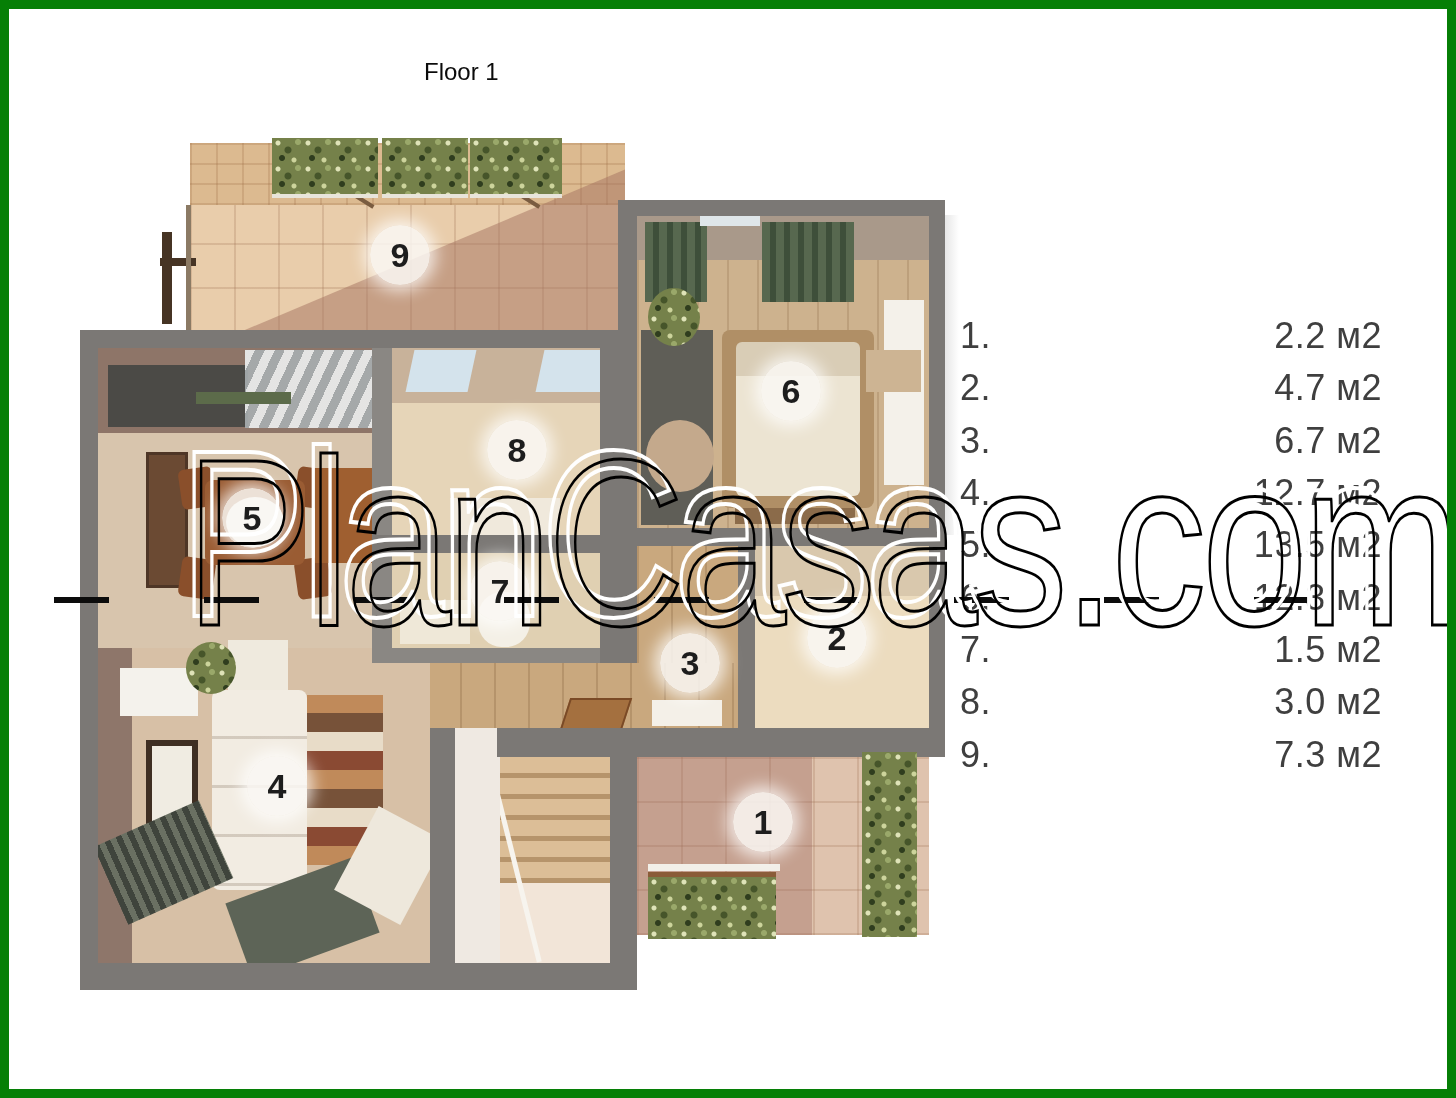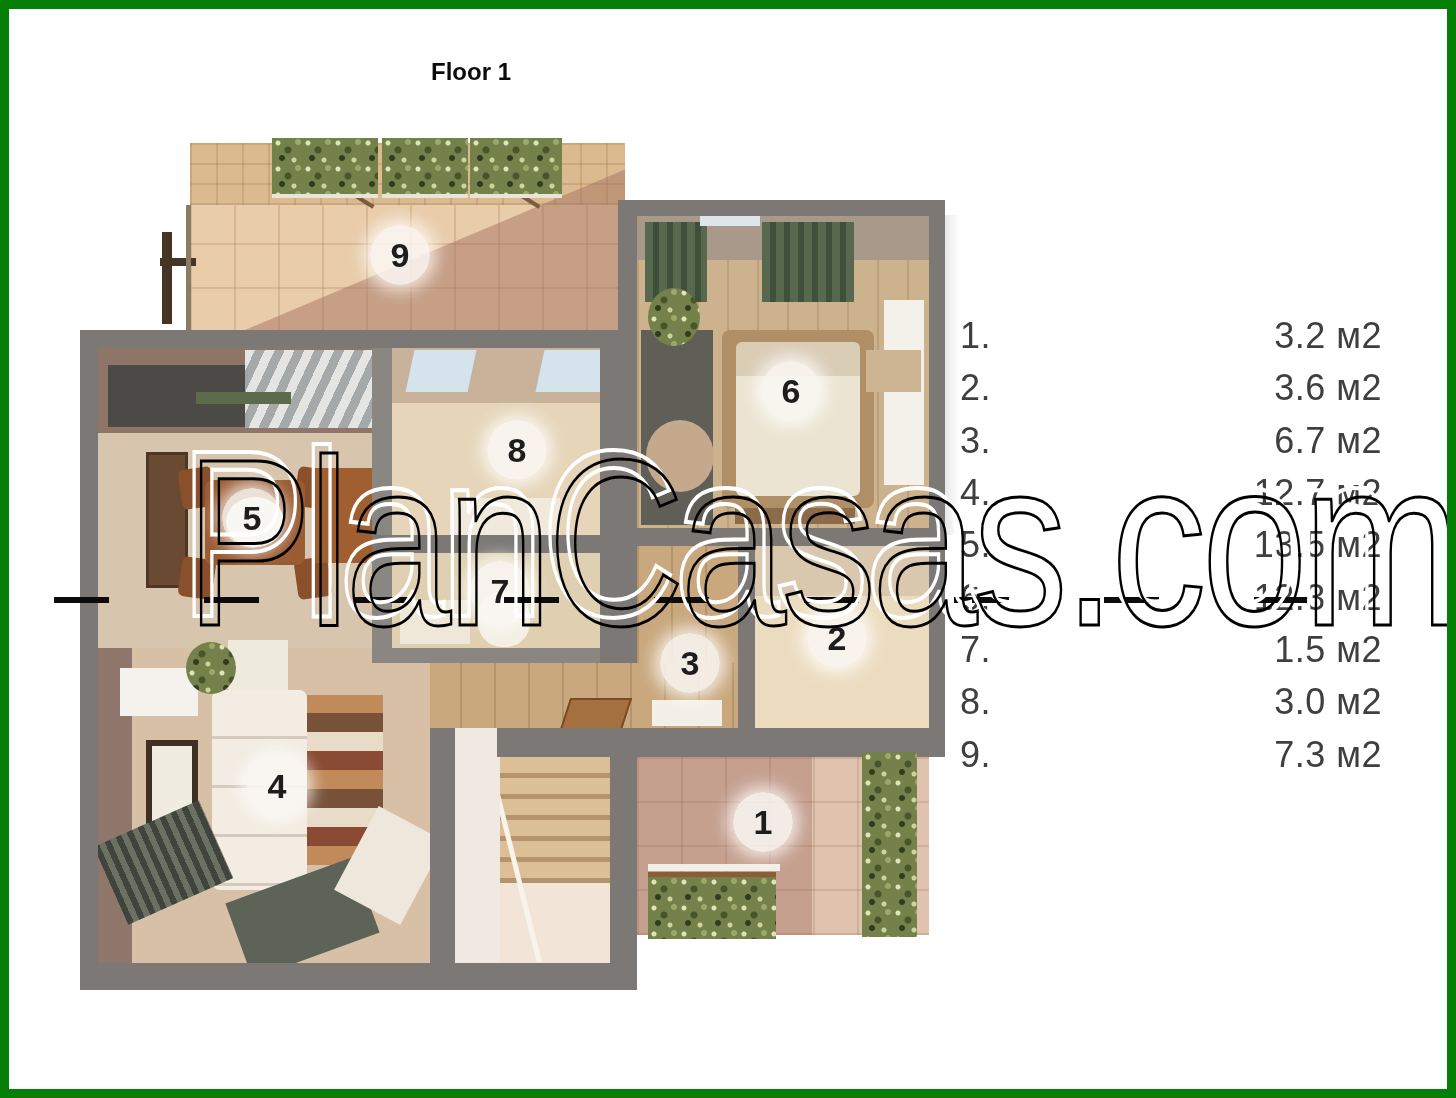--- a/index.html
+++ b/index.html
@@ -1,20 +1,20 @@
 <!DOCTYPE html>
 <html><head>
 <meta charset="utf-8">
 <style>
   html,body{margin:0;padding:0;background:#fff;}
   .page{position:relative;width:1456px;height:1098px;background:#ffffff;overflow:hidden;
         font-family:"Liberation Sans",sans-serif;}
   .green-frame{position:absolute;inset:0;border:9px solid #067f06;z-index:50;pointer-events:none;}
   .abs{position:absolute;}
-  .title{position:absolute;left:424px;top:58px;font-size:24px;font-weight:bold;color:#0b0b0b;z-index:10;margin-left:7px;}
+  .title{position:absolute;left:424px;top:58px;font-size:24px;font-weight:normal;color:#0b0b0b;z-index:10;}
 
   
   .wall{position:absolute;background:#7b7875;z-index:3;}
   .wall-lt{background:#8a8783;}
 
   
   .floor{position:absolute;z-index:1;}
   .wood{background-color:#c9a87e;
         background-image:repeating-linear-gradient(90deg,rgba(110,75,40,.22) 0 2px,transparent 2px 34px);}
   .tiles{background-image:
@@ -276,25 +276,25 @@
     <div class="badge" id="b5">5</div>
     <div class="badge" id="b6">6</div>
     <div class="badge" id="b7">7</div>
     <div class="badge" id="b8">8</div>
     <div class="badge" id="b9">9</div>
   </div>
 
   <div class="legend">
     <div class="lrow">
       <span>1.</span>
-      <span>3.2 м2</span>
+      <span>2.2 м2</span>
     </div>
     <div class="lrow">
       <span>2.</span>
-      <span>3.6 м2</span>
+      <span>4.7 м2</span>
     </div>
     <div class="lrow">
       <span>3.</span>
       <span>6.7 м2</span>
     </div>
     <div class="lrow">
       <span>4.</span>
       <span>12.7 м2</span>
     </div>
     <div class="lrow">

